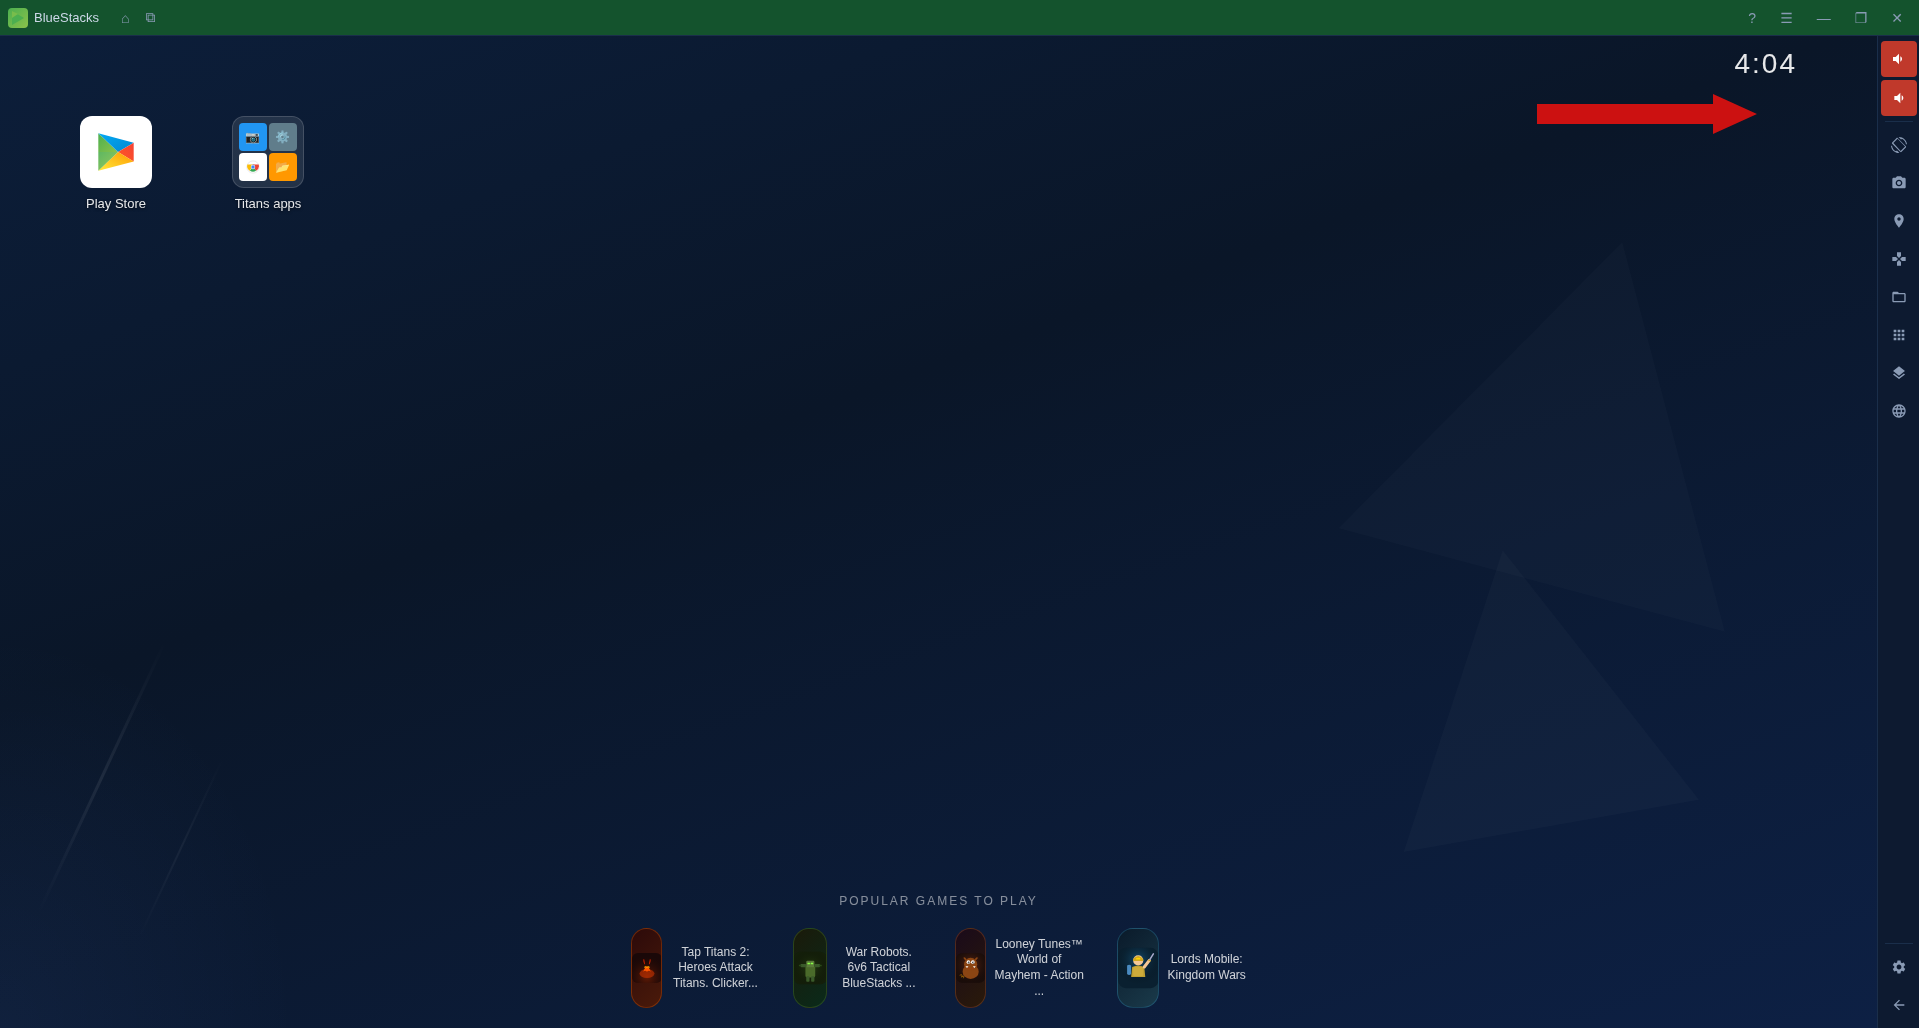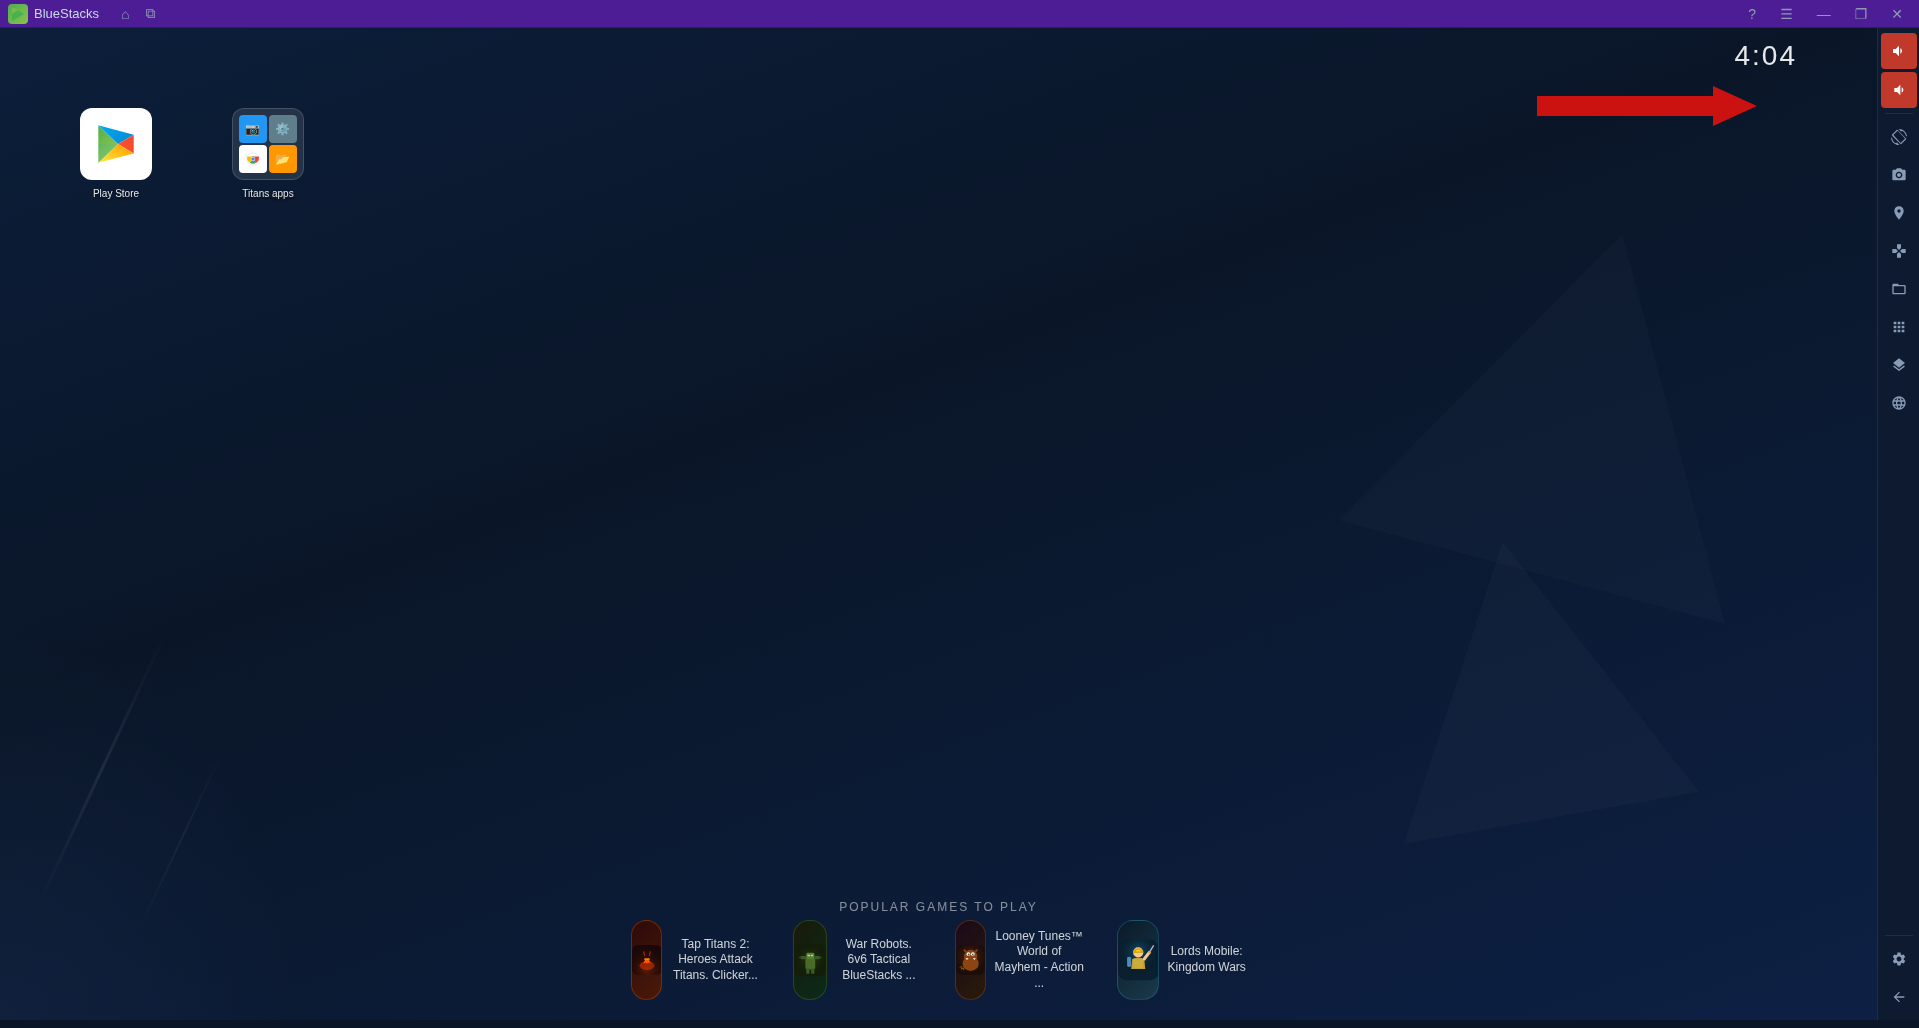--- a/index.html
+++ b/index.html
@@ -8,22 +8,22 @@
       height: 1028px;
       background: #0a1628;
       overflow: hidden;
       font-family: 'Segoe UI', Arial, sans-serif;
       color: white;
     }
 
     
     #title-bar {
       width: 100%;
-      height: 28px;
-      background: #4c1d95;
+      height: 36px;
+      background: #14532d;
       display: flex;
       align-items: center;
       padding: 0 8px;
       position: relative;
       z-index: 100;
       border-bottom: 1px solid #1a2e4a;
     }
     #title-bar-logo {
       display: flex;
       align-items: center;
@@ -182,21 +182,21 @@
     }
     .app-icon-wrapper {
       display: flex;
       flex-direction: column;
       align-items: center;
       gap: 8px;
       cursor: pointer;
     }
     .app-icon-label {
       color: rgba(255,255,255,0.9);
-      font-size: 10px;
+      font-size: 13px;
       text-align: center;
       text-shadow: 0 1px 3px rgba(0,0,0,0.7);
     }
 
     
     .play-store-icon {
       background: white;
       border-radius: 12px;
       width: 72px;
       height: 72px;
@@ -233,21 +233,21 @@
 
     
     #popular-games {
       position: absolute;
       bottom: 20px;
       left: 50%;
       transform: translateX(-50%);
       display: flex;
       flex-direction: column;
       align-items: center;
-      gap: 6px;
+      gap: 20px;
       width: 700px;
       margin-top: 46px;
     }
     #popular-games-label {
       font-size: 12px;
       color: rgba(255,255,255,0.5);
       letter-spacing: 2px;
       text-transform: uppercase;
     }
     #game-icons-row {

